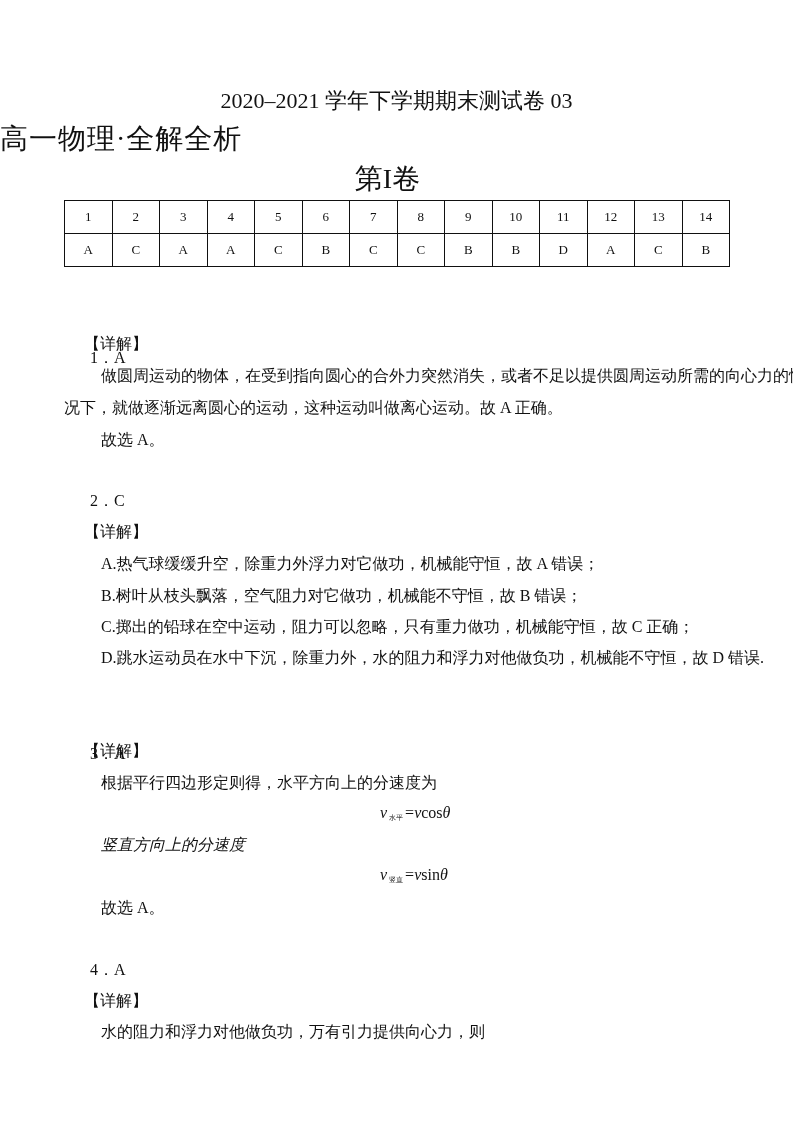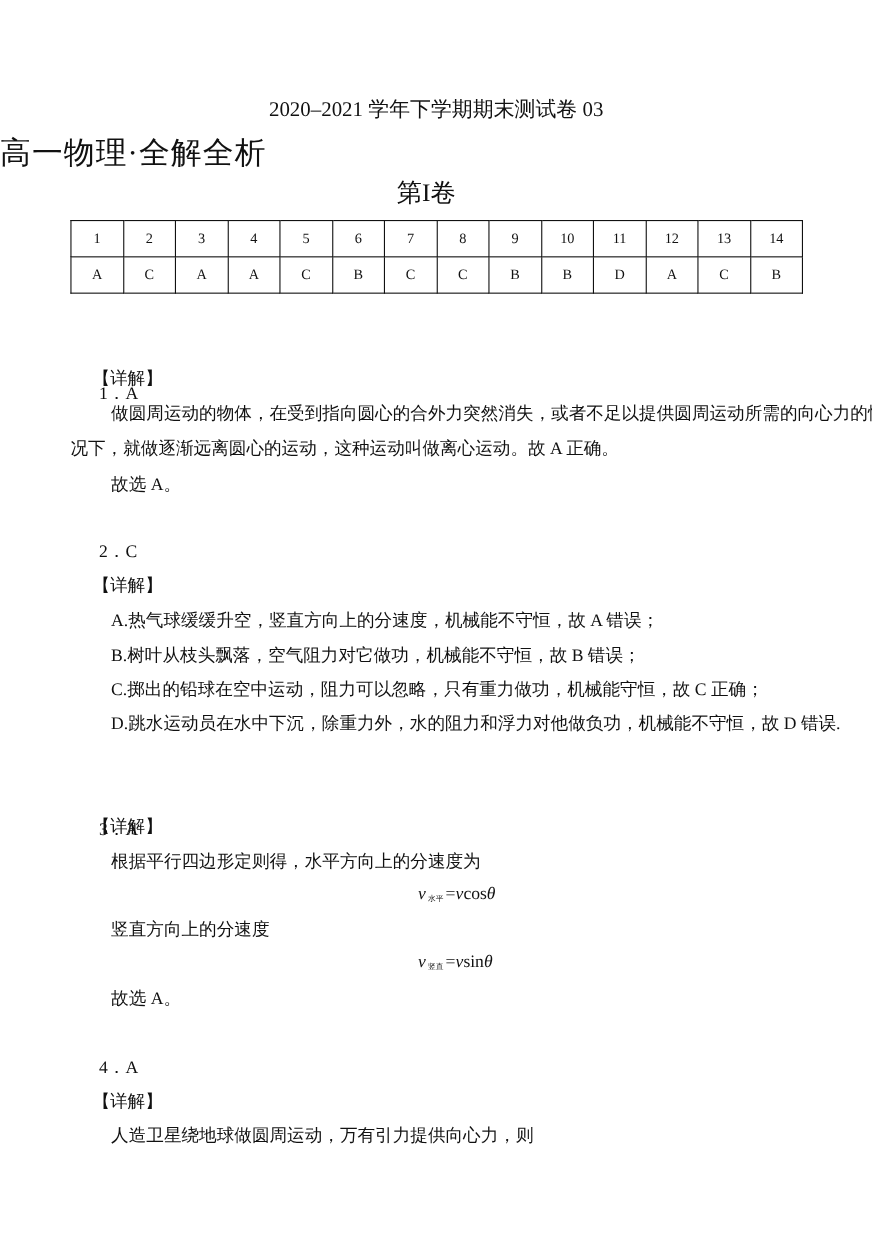--- a/index.html
+++ b/index.html
@@ -1,20 +1,20 @@
 <!DOCTYPE html>
 <html><head>
   <meta charset="utf-8">
   <style>
     html, body { margin: 0; padding: 0; background: #ffffff; }
     body { width: 793px; height: 1122px; position: relative; overflow: hidden;
       font-family: "Liberation Serif", "DejaVu Serif", serif; color: #111; }
-    .title1 { position: absolute; top: 86px; left: 0; width: 793px; text-align: center; font-size: 19px; }
+    .title1 { position: absolute; top: 86px; left: 0; width: 793px; text-align: center; font-size: 22px; }
     .title2 { position: absolute; top: 120px; left: 0; width: 793px; text-align: left; font-size: 28px; letter-spacing: 1px; }
-    .title3 { position: absolute; top: 160px; left: 0; width: 775px; text-align: center; font-size: 23px; }
+    .title3 { position: absolute; top: 160px; left: 0; width: 775px; text-align: center; font-size: 28px; }
     table.ans { position: absolute; top: 200px; left: 64px; width: 666px; border-collapse: collapse; table-layout: fixed; }
     table.ans td { border: 1px solid #111; height: 32px; text-align: center; font-size: 13px; padding: 0; }
     .line { position: absolute; white-space: nowrap; }
     .qhead { left: 90px; }
     .detail { left: 64px; margin-left: 20px; }
     .para { left: 101px; }
     .formula { left: 380px; font-style: normal; }
     .formula i { font-style: italic; }
     .sub { font-size: 7px; vertical-align: -2px; margin: 0 2px; }
   </style>
@@ -63,32 +63,32 @@
   </table>
 
 <div class="line qhead" style="top:304px;margin-top:44px;">1．A</div>
 <div class="line detail" style="top:334px;">【详解】</div>
 <div class="line para" style="top:366px;">做圆周运动的物体，在受到指向圆心的合外力突然消失，或者不足以提供圆周运动所需的向心力的情</div>
 <div class="line" style="top:398px; left:64px;">况下，就做逐渐远离圆心的运动，这种运动叫做离心运动。故 A 正确。</div>
 <div class="line para" style="top:430px;">故选 A。</div>
 
 <div class="line qhead" style="top:491px;">2．C</div>
 <div class="line detail" style="top:522px;">【详解】</div>
-<div class="line para" style="top:554px;">A.热气球缓缓升空，竖直方向上的分速度，机械能不守恒，故 A 错误；</div>
+<div class="line para" style="top:554px;">A.热气球缓缓升空，除重力外浮力对它做功，机械能守恒，故 A 错误；</div>
 <div class="line para" style="top:586px;">B.树叶从枝头飘落，空气阻力对它做功，机械能不守恒，故 B 错误；</div>
 <div class="line para" style="top:617px;">C.掷出的铅球在空中运动，阻力可以忽略，只有重力做功，机械能守恒，故 C 正确；</div>
 <div class="line para" style="top:648px;">D.跳水运动员在水中下沉，除重力外，水的阻力和浮力对他做负功，机械能不守恒，故 D 错误.</div>
 
 <div class="line qhead" style="top:744px;">3．A</div>
 <div class="line detail" style="top:741px;">【详解】</div>
 <div class="line para" style="top:773px;text-align:right;">根据平行四边形定则得，水平方向上的分速度为</div>
 <div class="line formula" style="top:804px;">
   <i>v</i><span class="sub">水平</span>=<i>v</i><span>cos</span><i>θ</i>
 </div>
-<div class="line para" style="top:835px;">竖直方向上的分速度</div>
+<div class="line para" style="top:835px;font-style:italic;">竖直方向上的分速度</div>
 <div class="line formula" style="top:866px;">
   <i>v</i><span class="sub">竖直</span>=<i>v</i><span>sin</span><i>θ</i>
 </div>
 <div class="line para" style="top:898px;">故选 A。</div>
 
 <div class="line qhead" style="top:960px;">4．A</div>
 <div class="line detail" style="top:991px;">【详解】</div>
-<div class="line para" style="top:1022px;">人造卫星绕地球做圆周运动，万有引力提供向心力，则</div>
+<div class="line para" style="top:1022px;">水的阻力和浮力对他做负功，万有引力提供向心力，则</div>
 
 </body></html>

